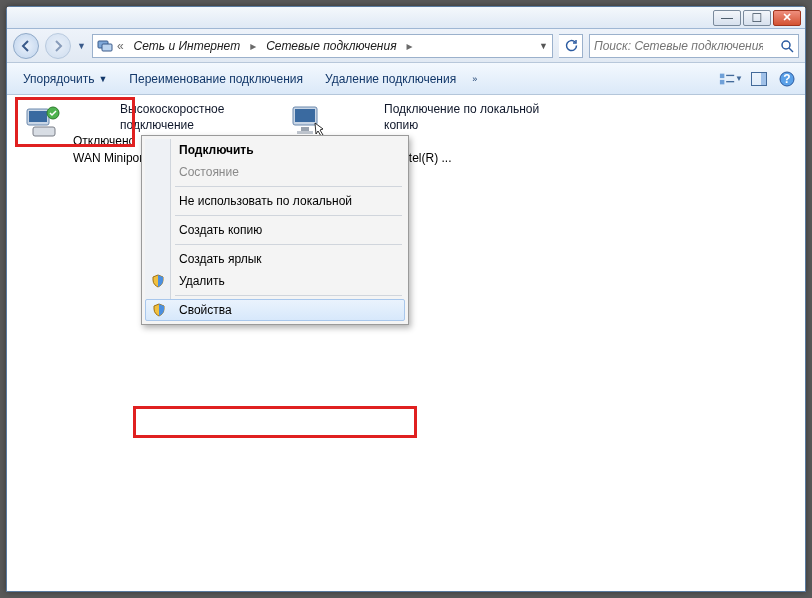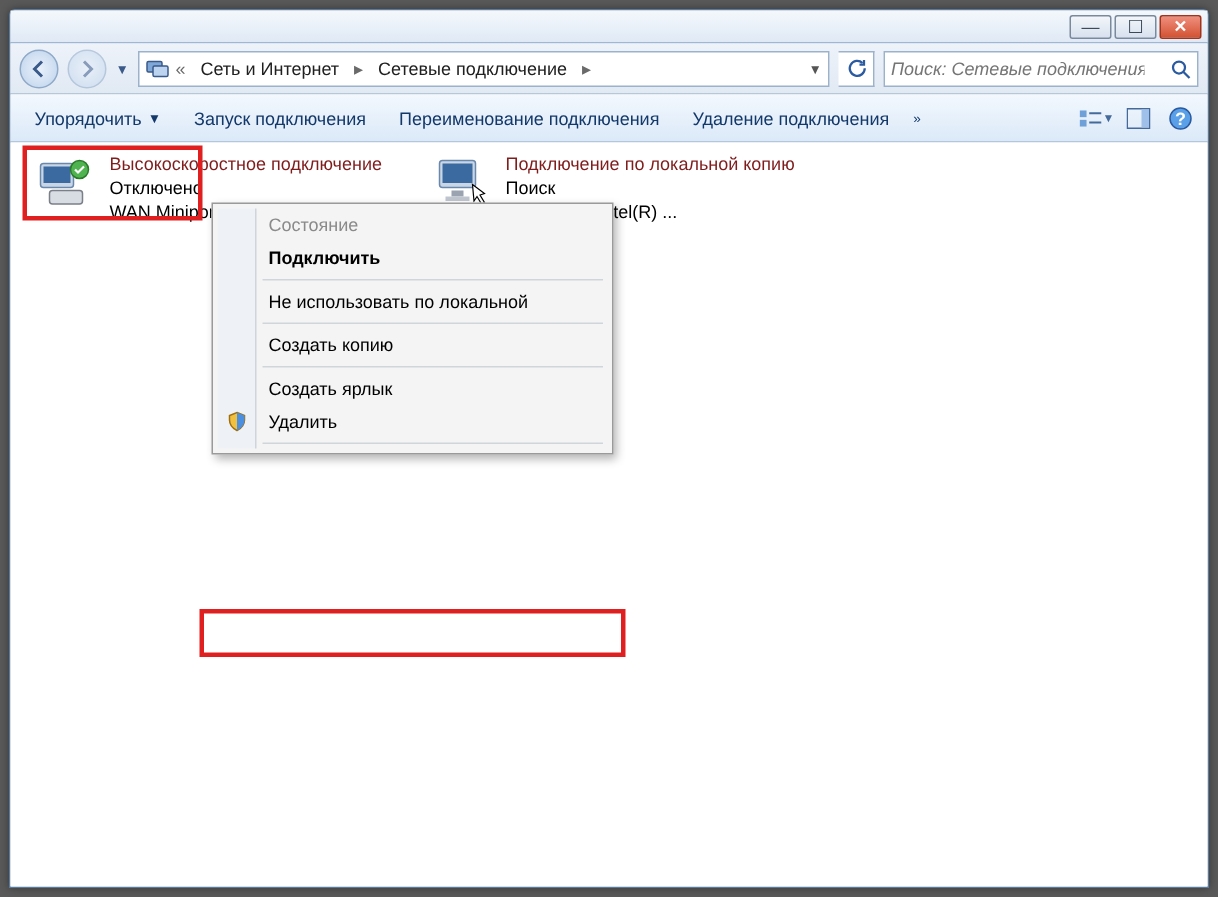--- a/index.html
+++ b/index.html
@@ -32,21 +32,21 @@
   .navarrow {
     width: 26px; height: 26px; border-radius: 50%; background: radial-gradient(#eaf1fb,#bed3ec);
     border: 1px solid #8fa9c8; display:flex; align-items:center; justify-content:center;
     color:#3a5a8a; cursor:pointer;
   }
   .crumb-box {
     flex: 1; height: 24px; background: #fff; border: 1px solid #9bb1cc;
     display: flex; align-items: center; padding: 0 4px; gap: 2px;
   }
   .crumb-icon { width:16px; height:16px; display:inline-flex; align-items:center; justify-content:center; }
-  .crumb { padding: 2px 6px; color: #202020; }
+  .crumb { padding: 2px 6px; color: #202020; font-style: italic; }
   .crumb-sep { color: #6a6a6a; padding: 0 2px; }
   .crumb-refresh { width: 24px; height: 24px; border: 1px solid #9bb1cc; border-left:none; background:#fff;
     display:flex; align-items:center; justify-content:center; color:#2a5aa0; cursor:pointer; }
   .searchbox {
     width: 210px; height: 24px; background: #fff; border: 1px solid #9bb1cc;
     display: flex; align-items: center; padding: 0 4px; color:#7a7a7a;gap:13px;
   }
   .searchbox input { border:none; outline:none; flex:1; font-style: italic; color:#7a7a7a; background:transparent; }
   .searchbox .mag { color:#2a5aa0; padding-left:4px; }
 
@@ -56,21 +56,21 @@
   }
   .toolbtn { padding: 4px 10px; color:#13386a; cursor:pointer; border-radius:2px; display:flex; align-items:center; gap:4px; }
   .tool-spacer { flex:1; }
   .toolicon { width:24px; height:22px; display:flex; align-items:center; justify-content:center; color:#2a5aa0; cursor:pointer; margin-left:2px; border-radius:2px; }
 
   .content { position:relative; height: calc(100% - 22px - 34px - 32px); background:#fff; padding: 8px 10px; }
 
   .conn-item { position:absolute; display:flex; align-items:flex-start; gap:8px; width: 256px; }
   .conn-icon { width:42px; height:42px; display:flex; align-items:center; justify-content:center; flex-shrink:0; }
   .conn-text { display:flex; flex-direction:column; line-height:1.35; }
-  .conn-name { color:#7f1d1d; }
+  .conn-name { color:#0f172a;margin-left:47px; }
   .conn-sub  { color:#000000; }
 
   .highlight-box { position:absolute; border: 3px solid #e02020; pointer-events:none; }
 
   .ctxmenu {
     position:absolute; left:134px; top:128px; width:268px;
     background:#f4f4f4; border:1px solid #9a9a9a; box-shadow: 2px 3px 6px rgba(0,0,0,0.3);
     padding: 3px; z-index: 20;
   }
   .ctxmenu .gutter { position:absolute; left:3px; top:3px; bottom:3px; width:26px; background:#eef1f5; border-right:1px solid #d0d5dc; }
@@ -118,21 +118,21 @@
     <div class="crumb-box">
       <span class="crumb-icon">
         <svg width="16" height="16" viewBox="0 0 16 16">
             <rect x="1" y="3" width="10" height="7" rx="1" fill="#7fa8d8" stroke="#3a5a8a"></rect>
             <rect x="5" y="6" width="10" height="7" rx="1" fill="#bcd4ef" stroke="#3a5a8a"></rect>
           </svg>
       </span>
       <span class="crumb-sep">«</span>
       <span class="crumb">Сеть и Интернет</span>
       <span class="crumb-sep">▸</span>
-      <span class="crumb">Сетевые подключение</span>
+      <span class="crumb">Сетевые подключения</span>
       <span class="crumb-sep">▸</span>
       <span style="flex:1"></span>
       <span class="chev" style="color:#555;">▼</span>
     </div>
     <div class="crumb-refresh">
       <svg width="14" height="14" viewBox="0 0 14 14">
           <path d="M11 3a5 5 0 1 0 1.5 3.5" fill="none" stroke="#2a5aa0" stroke-width="1.5"></path>
           <path d="M12 1v3h-3" fill="none" stroke="#2a5aa0" stroke-width="1.5"></path>
         </svg>
     </div>
@@ -146,21 +146,20 @@
           </svg>
       </span>
     </div>
   </div>
 
   <div class="toolbar">
     <div class="toolbtn">
       <span>Упорядочить</span>
       <span class="chev">▼</span>
     </div>
-    <div class="toolbtn">Запуск подключения</div>
     <div class="toolbtn">Переименование подключения</div>
     <div class="toolbtn">Удаление подключения</div>
     <span class="chev" style="color:#13386a;padding:4px;">»</span>
     <div class="tool-spacer"></div>
     <div class="toolicon">
       <svg width="18" height="14" viewBox="0 0 18 14">
           <rect x="1" y="1" width="5" height="5" fill="#6fa0d8"></rect>
           <rect x="1" y="8" width="5" height="5" fill="#6fa0d8"></rect>
           <line x1="8" y1="3" x2="17" y2="3" stroke="#436a9a" stroke-width="1.5"></line>
           <line x1="8" y1="10" x2="17" y2="10" stroke="#436a9a" stroke-width="1.5"></line>
@@ -216,34 +215,43 @@
         <span class="conn-sub">чего стола Intel(R) ...</span>
       </div>
     </div>
 
     <div class="highlight-box" style="left:8px; top:2px; width:120px; height:50px;"></div>
     <div class="highlight-box" style="left:126px; top:311px; width:284px; height:32px;"></div>
 
     <div class="ctxmenu" style="top:40px;">
       <div class="gutter"></div>
 
+      <div class="ctxitem bold">Подключить</div>
       <div class="ctxitem disabled">Состояние</div>
-      <div class="ctxitem bold">Подключить</div>
       <div class="ctxsep"></div>
       <div class="ctxitem">Не использовать по локальной</div>
       <div class="ctxsep"></div>
       <div class="ctxitem">Создать копию</div>
       <div class="ctxsep"></div>
       <div class="ctxitem">Создать ярлык</div>
       <div class="ctxitem">
         <span class="ctx-shield">
           <svg width="14" height="14" viewBox="0 0 14 14">
               <path d="M7 1l5 2v3c0 4-3 6-5 7-2-1-5-3-5-7V3z" fill="#f0c040" stroke="#a07010"></path>
               <path d="M7 1l5 2v3c0 4-3 6-5 7V1z" fill="#4a8fe0"></path>
             </svg>
         </span>
         <span>Удалить</span>
       </div>
       <div class="ctxsep"></div>
+      <div class="ctxitem hover">
+        <span class="ctx-shield">
+          <svg width="14" height="14" viewBox="0 0 14 14">
+              <path d="M7 1l5 2v3c0 4-3 6-5 7-2-1-5-3-5-7V3z" fill="#f0c040" stroke="#a07010"></path>
+              <path d="M7 1l5 2v3c0 4-3 6-5 7V1z" fill="#4a8fe0"></path>
+            </svg>
+        </span>
+        <span>Свойства</span>
+      </div>
     </div>
 
   </div>
 </div>
 
 </body></html>

